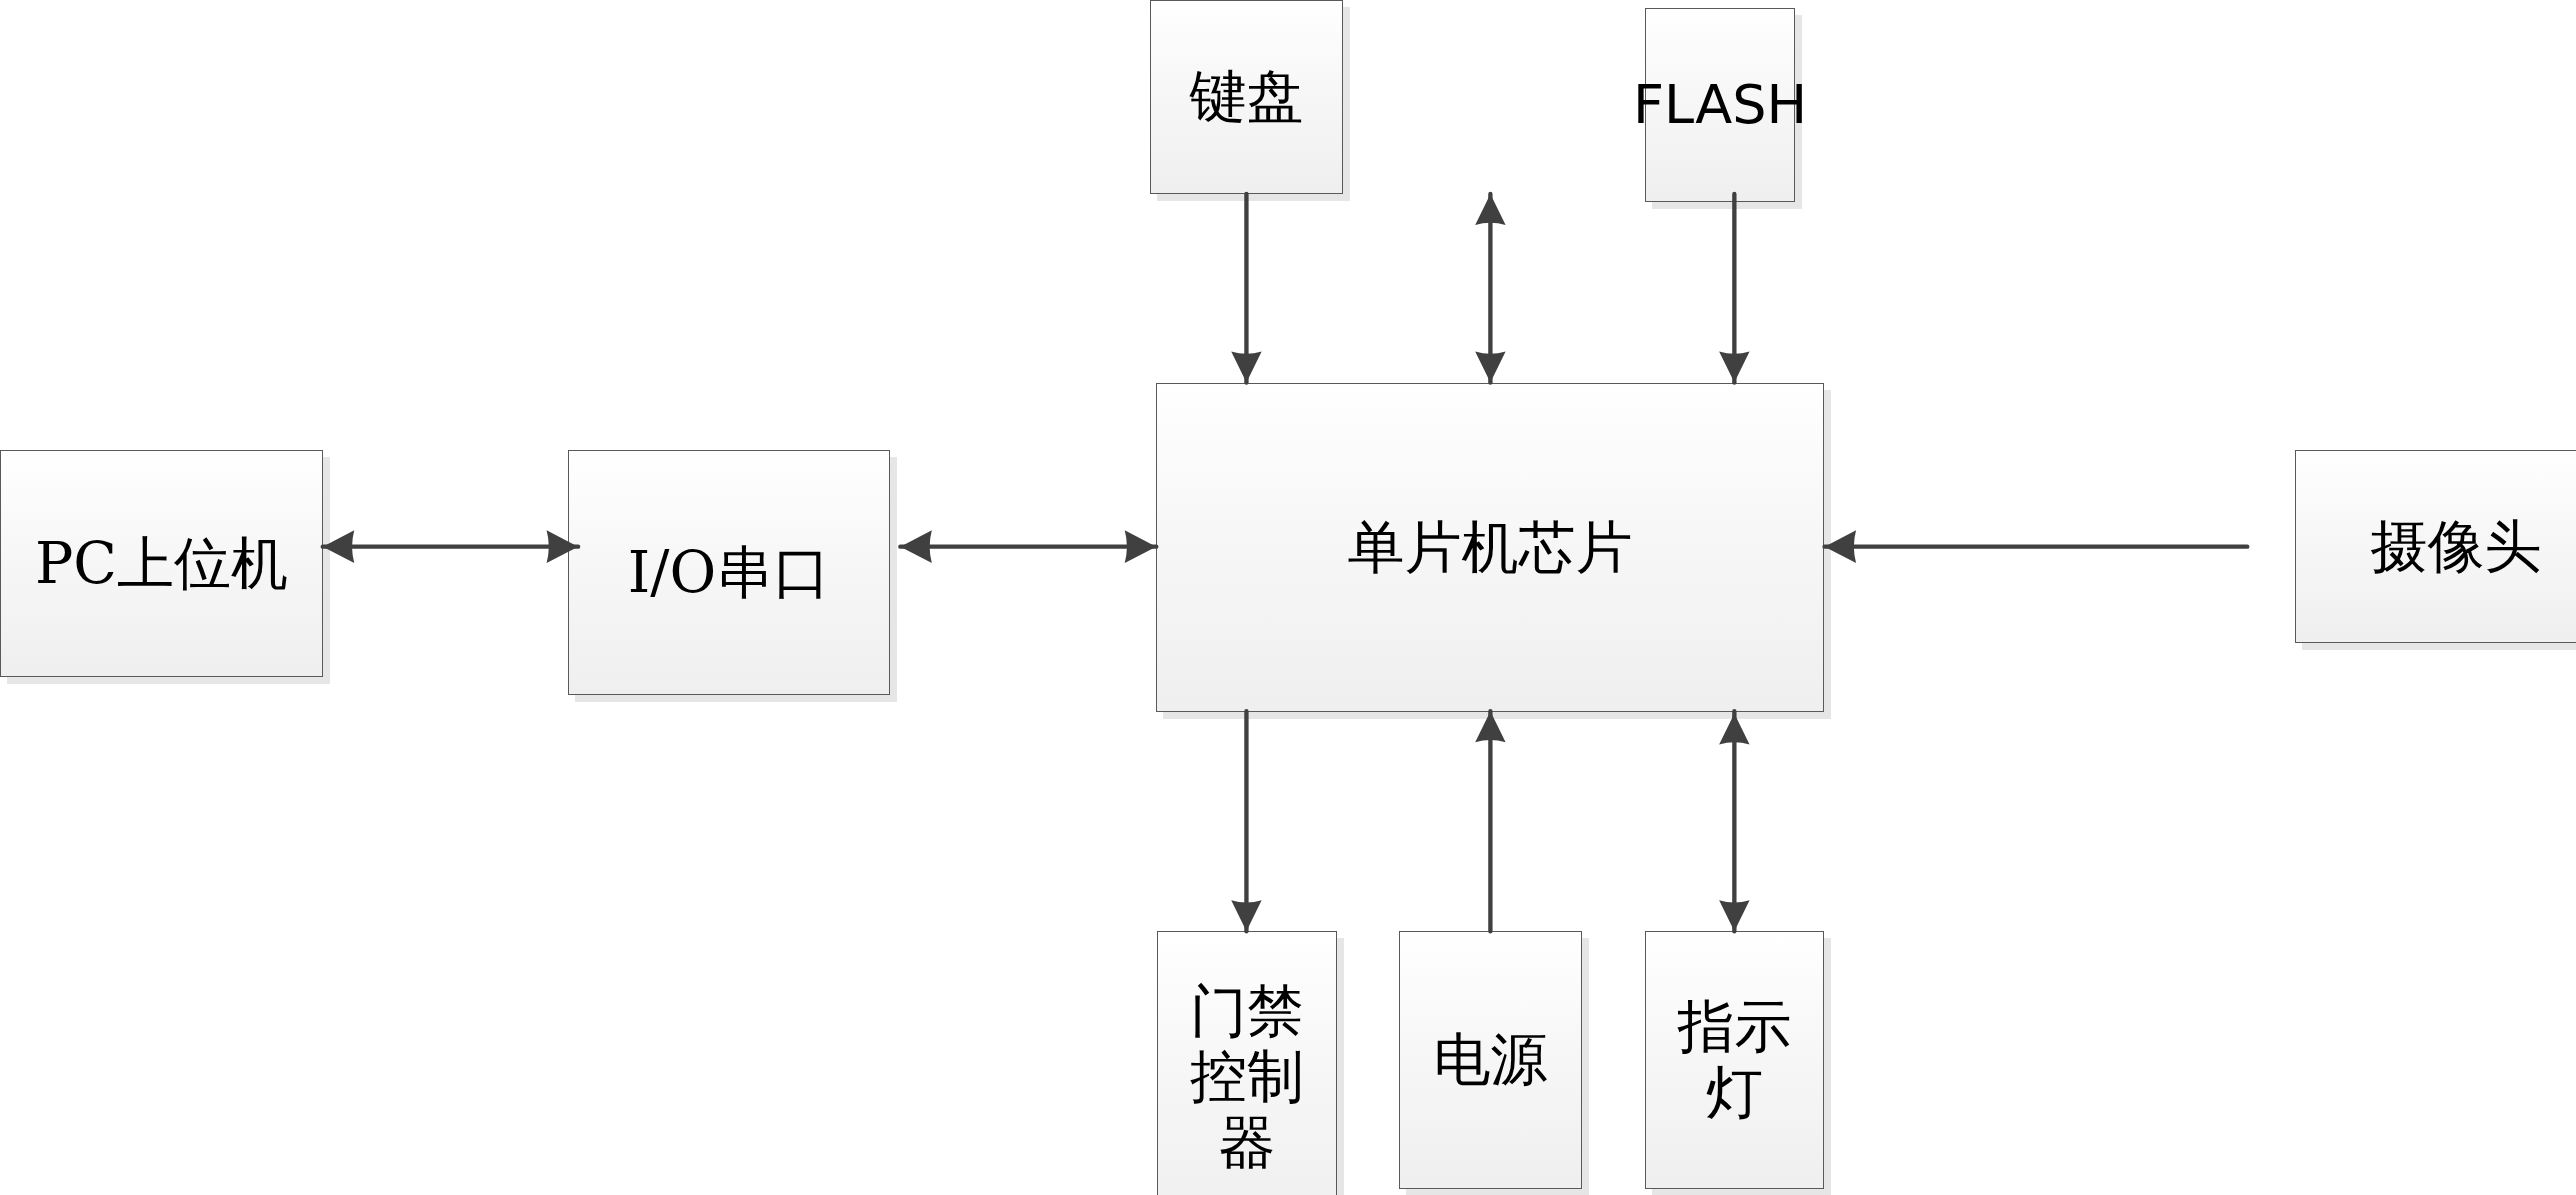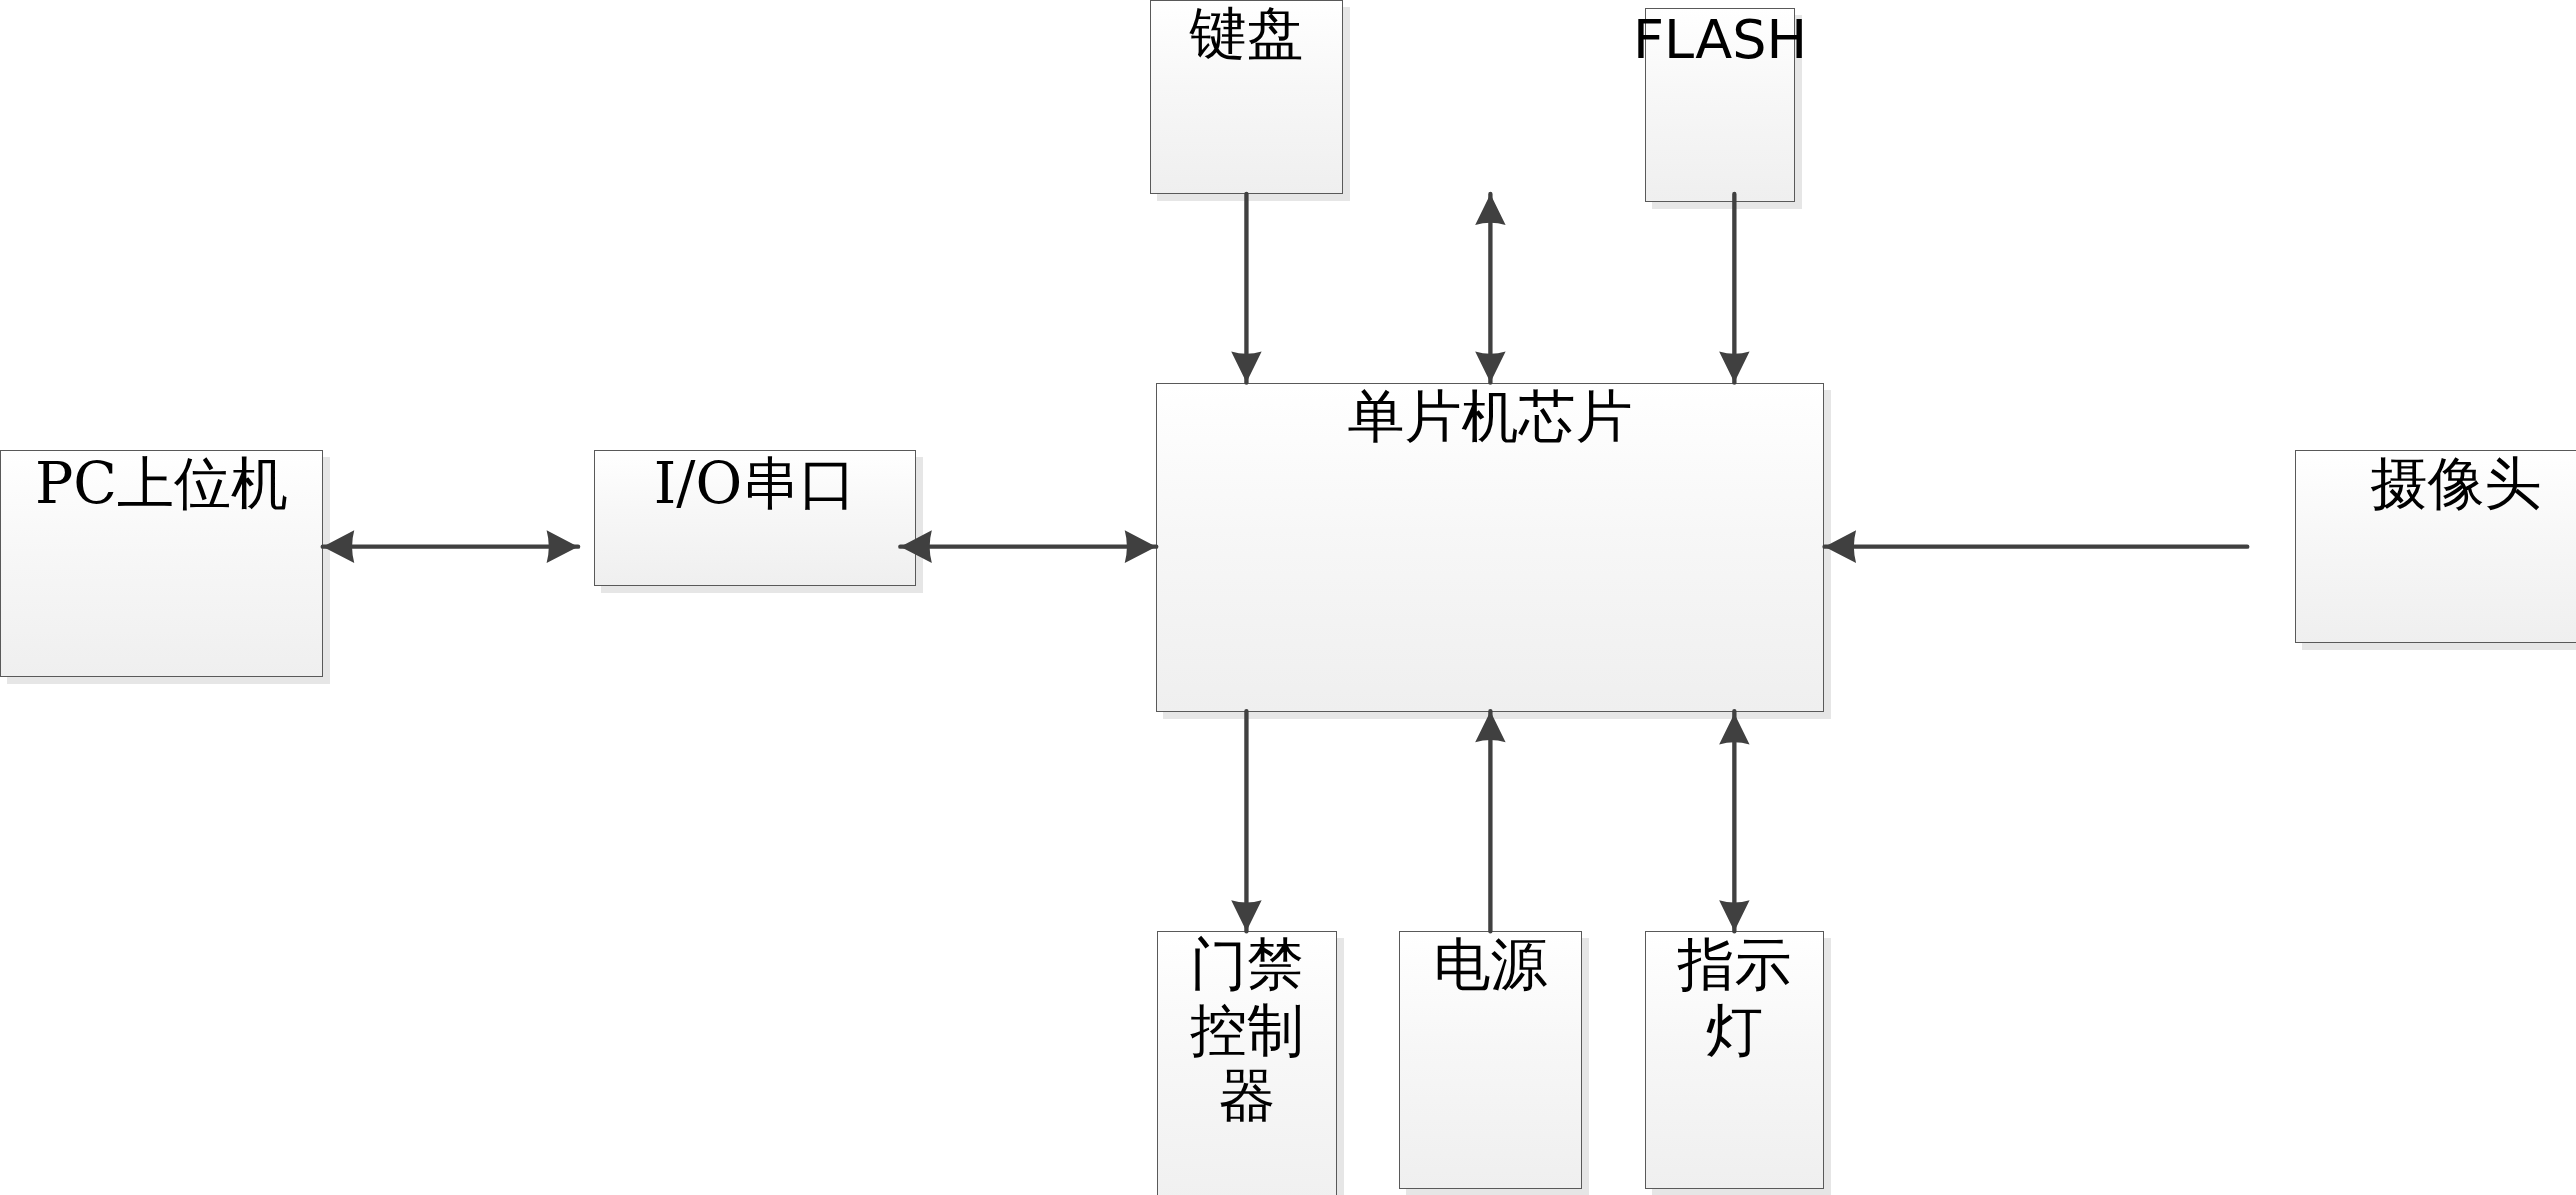--- a/index.html
+++ b/index.html
@@ -5,21 +5,21 @@
   html, body { margin: 0; padding: 0; background: #ffffff; }
   body { width: 2576px; height: 1196px; position: relative; overflow: hidden;
          font-family: "DejaVu Sans", "Liberation Sans", sans-serif; }
   #canvas { position: absolute; left: 0; top: 0; width: 2576px; height: 1196px; }
   .box {
     position: absolute;
     box-sizing: border-box;
     border: 1.6px solid #595959;
     background: linear-gradient(to bottom, #ffffff 0%, #f7f7f7 45%, #efefef 100%);
     box-shadow: 7px 7px 0 0 #e6e6e6;
-    display: flex; justify-content: center;
+    display: flex; align-items: center; justify-content: center;
     text-align: center;
     color: #000000;
   }
   .label {
     font-family: "DejaVu Serif", "Liberation Serif", serif;
     font-size: 57px;
     line-height: 1.15;
     white-space: pre-line;
   }
   .label.latin { font-family: "DejaVu Sans", "Liberation Sans", sans-serif; font-size: 54px; }
@@ -28,21 +28,21 @@
 </style>
 </head>
 <body>
 
 <div id="canvas">
 
   <div class="box" style="left:0px; top:450px; width:323px; height:227px;">
     <span class="label mixed">PC上位机</span>
   </div>
 
-  <div class="box" style="left:594px; top:450px; width:322px; height:136px;">
+  <div class="box" style="left:568px; top:450px; width:322px; height:245px;">
     <span class="label mixed">I/O串口</span>
   </div>
 
   <div class="box" style="left:1156px; top:383px; width:668px; height:329px;">
     <span class="label">单片机芯片</span>
   </div>
 
   <div class="box" style="left:2247px; top:450px; width:322px; height:193px;margin-left:48px;">
     <span class="label">摄像头</span>
   </div>

